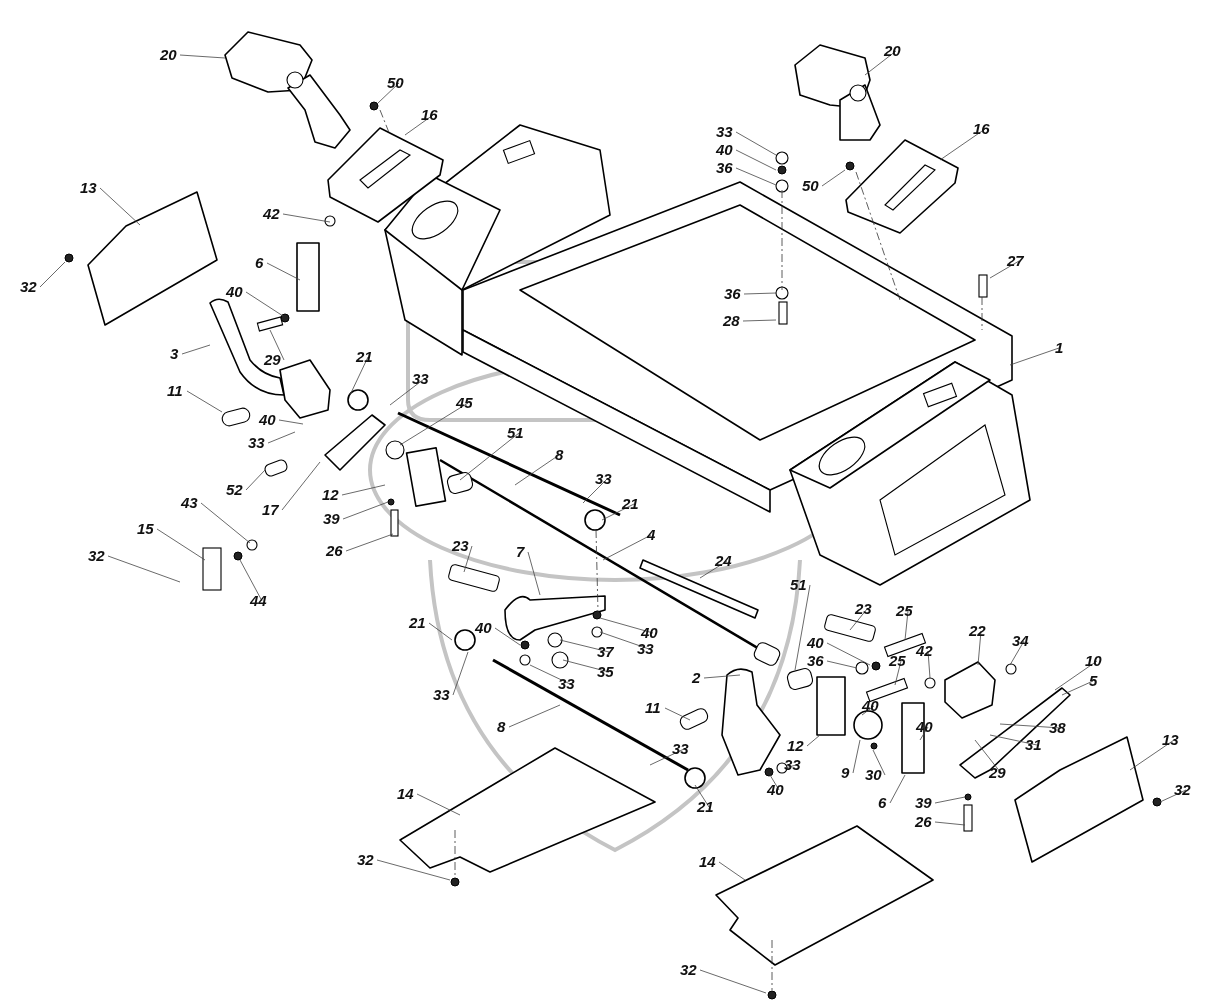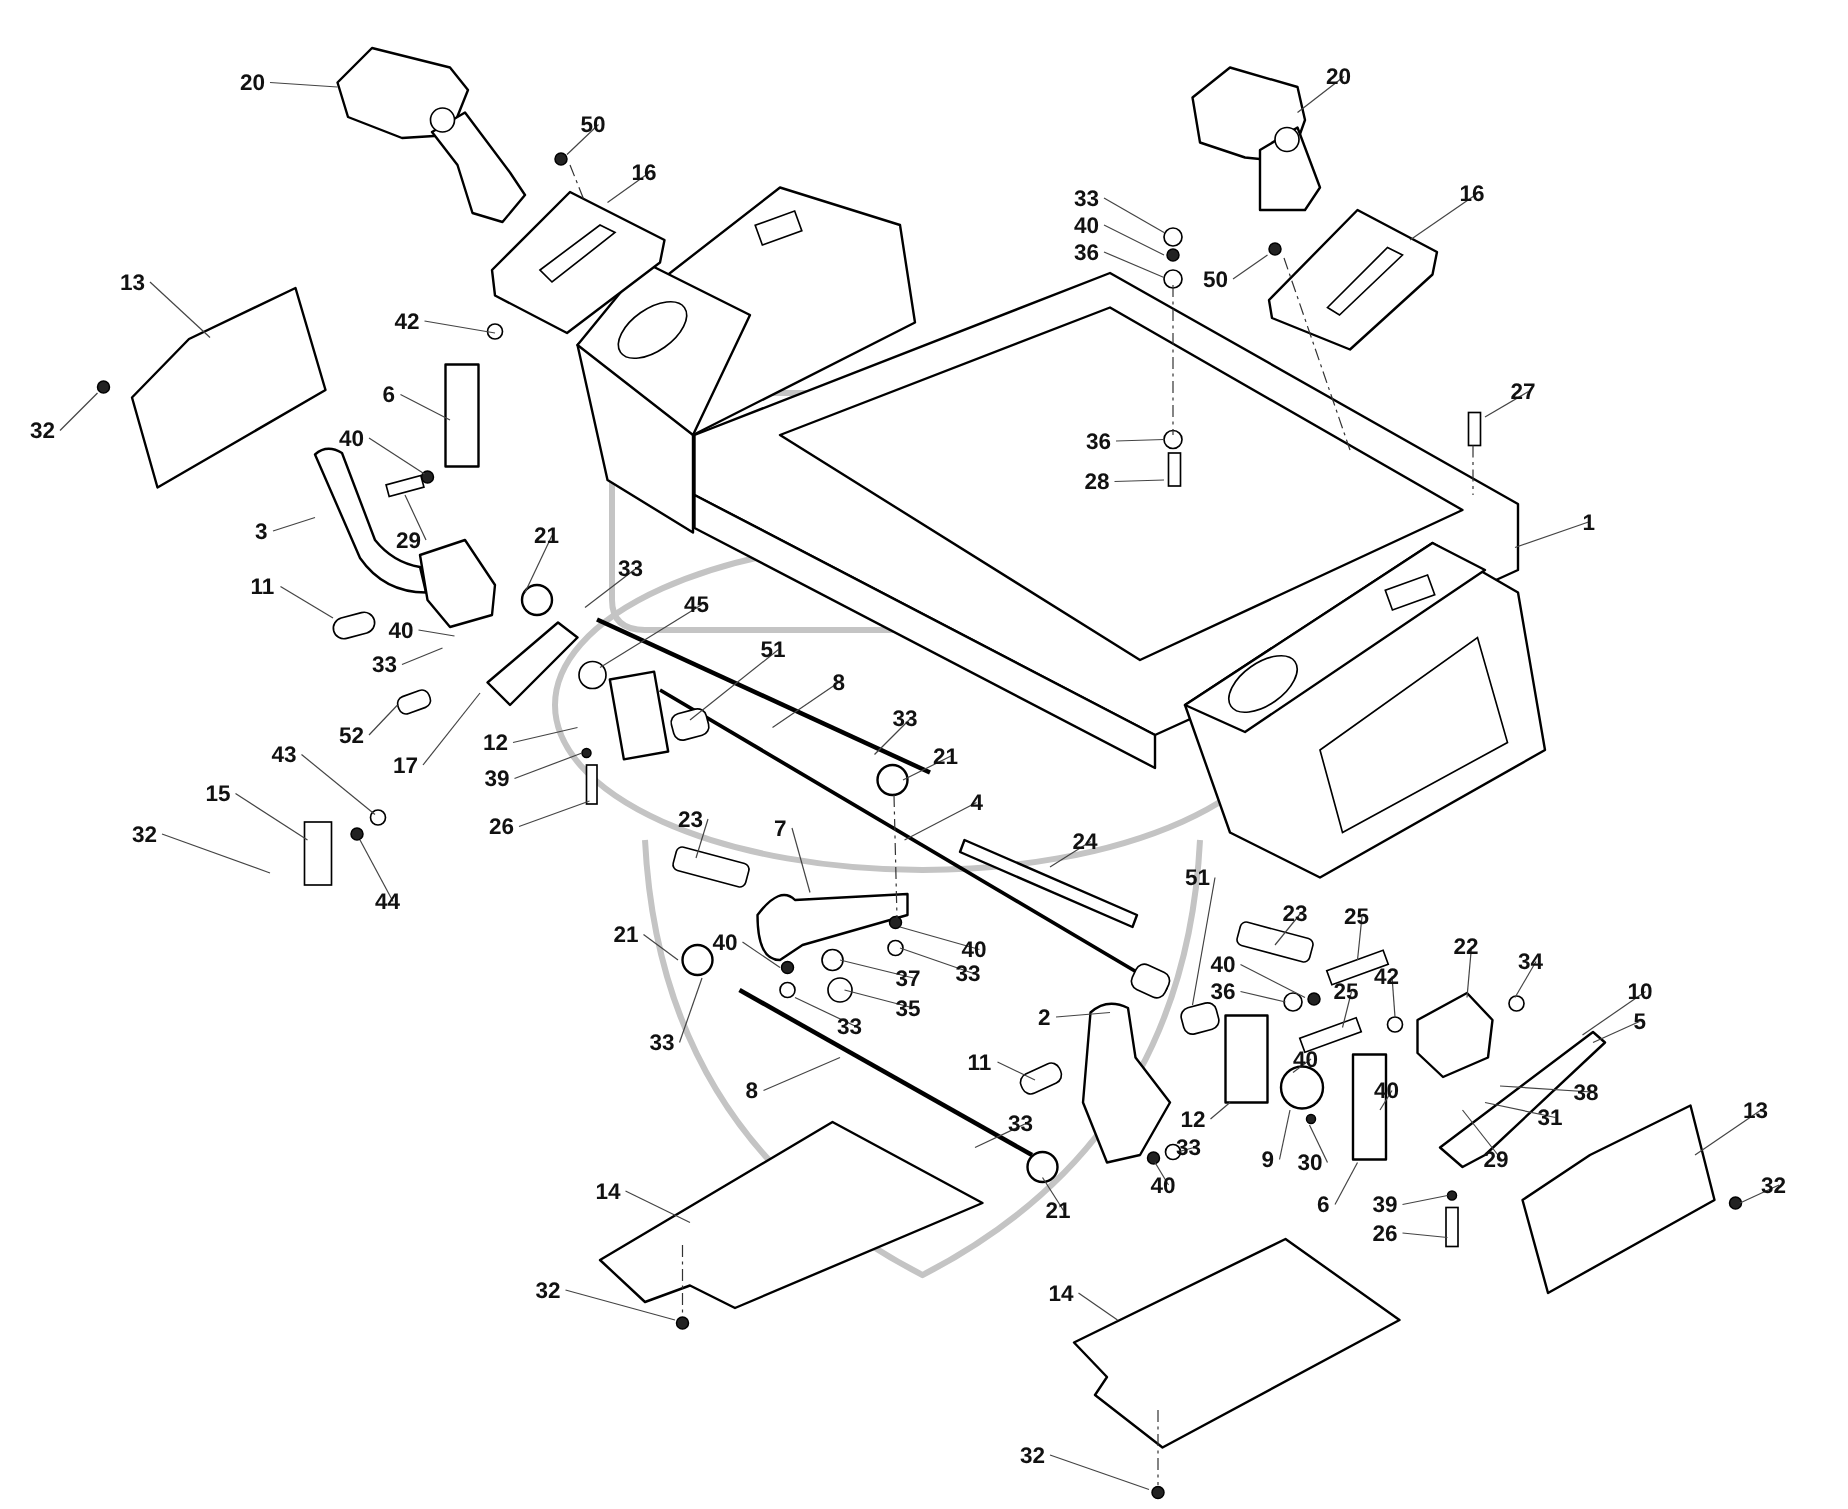--- a/index.html
+++ b/index.html
@@ -1,17 +1,17 @@
 <!DOCTYPE html>
 <html><head>
 <meta charset="utf-8">
 <style>
   html, body { margin: 0; padding: 0; background: #ffffff; }
   body { width: 1232px; height: 1006px; overflow: hidden; }
-  #stage { position: absolute; left: 0; top: 0; width: 1232px; height: 852px; }
+  #stage { position: absolute; left: 0; top: 0; width: 1232px; height: 852px; font-style: italic; }
   svg text { font-family: "Liberation Sans", sans-serif; font-weight: bold; font-size: 15px; fill: #111; }
   .wm-text { font-family: "Liberation Sans", sans-serif; font-weight: normal; font-size: 28px; fill: none; stroke: #b8b8b8; stroke-width: 1.4; }
   .part { fill: #ffffff; stroke: #000; stroke-width: 1.6; stroke-linejoin: round; }
   .part-thin { fill: #ffffff; stroke: #000; stroke-width: 1.1; }
   .dark { fill: #222; stroke: #000; stroke-width: 1; }
   .leader { stroke: #444; stroke-width: 0.8; fill: none; }
   .dash { stroke: #333; stroke-width: 0.8; fill: none; stroke-dasharray: 8 3 2 3; }
   .wm { stroke: #c4c4c4; stroke-width: 4; fill: none; }
 </style>
 </head>

